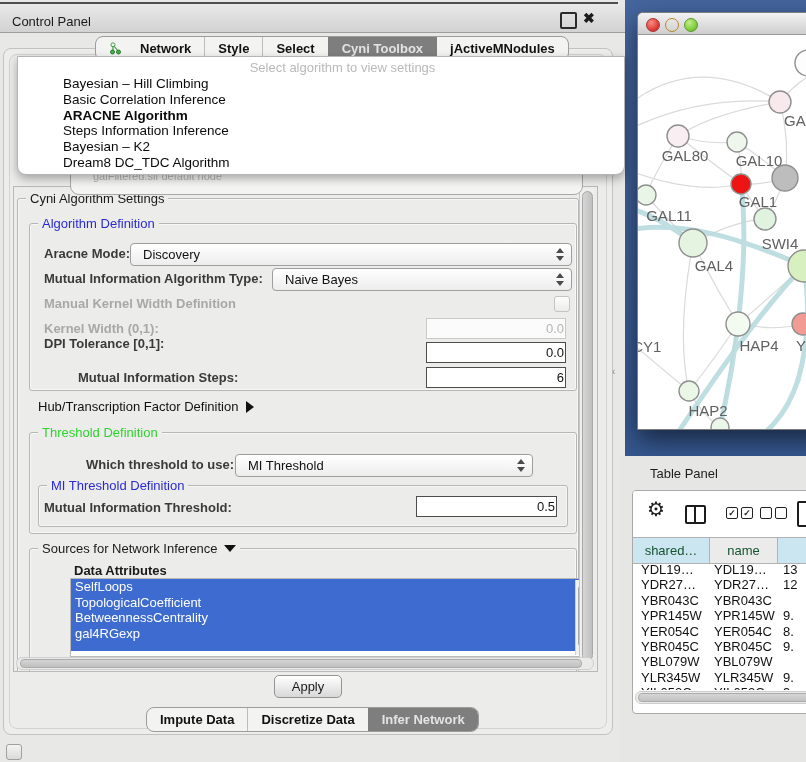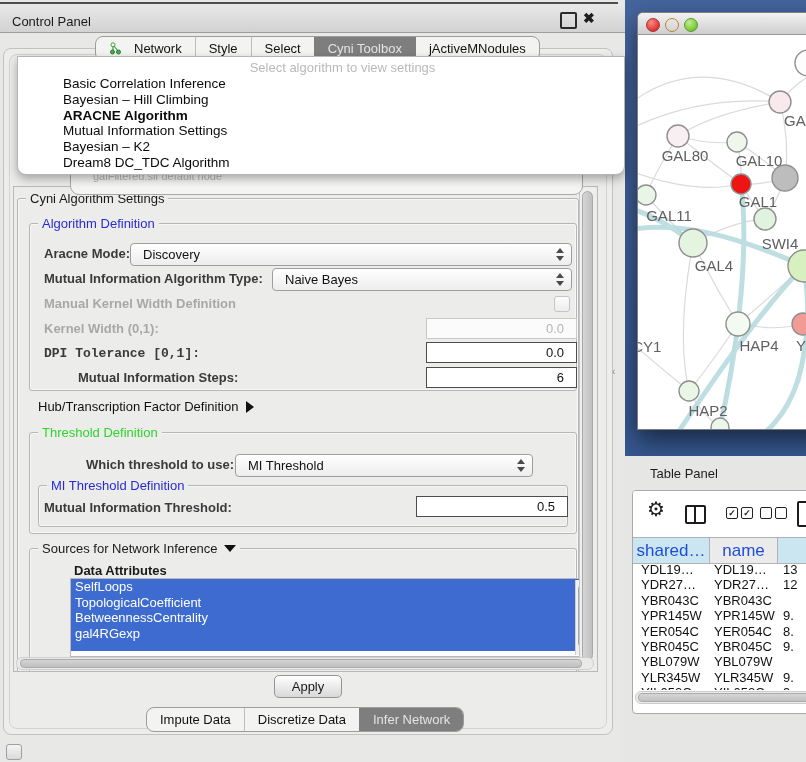--- a/index.html
+++ b/index.html
@@ -16,21 +16,21 @@
   #cp-float{left:560px;top:8px;width:13px;height:13px;border:2px solid #2b2b2b;border-radius:2px;}
   #cp-close{left:583px;top:6px;font-size:14px;font-weight:bold;color:#1c1c1c;}
   #cp-outer{left:3px;top:48px;width:608px;height:685px;border:1px solid #c2c2c2;border-radius:8px;background:#ededec;}
   #cp-inner{left:9px;top:54px;width:596px;height:673px;border:1px solid #d3d3d2;border-radius:8px;background:#ececeb;}
 
   
   .tabbar{display:flex;align-items:stretch;height:23px;background:#f3f3f2;
     border:1px solid #9c9c9c;border-radius:8px;overflow:hidden;z-index:5;}
   #tabbar{left:95px;top:36px;}
   #btabbar{left:146px;top:707px;z-index:6;}
-  .tab{display:flex;align-items:center;gap:12px;padding:0 13px;font-size:13px;color:#111;white-space:nowrap;}
+  .tab{display:flex;align-items:center;gap:18px;padding:0 13px;font-size:13px;color:#111;white-space:nowrap;font-weight:bold;}
   .tab + .tab{border-left:1px solid #bdbdbd;}
   .tab.sel{background:#7e7e7e;color:#e4e4e4;border-left:1px solid #7e7e7e;}
   .tab.sel + .tab{border-left:1px solid #7e7e7e;}
   .net-ic{display:inline-block;width:13px;height:13px;}
 
   
   #dd-popup{left:17px;top:56px;width:563px;height:117px;background:#ffffff;
     border:1px solid #b5b5b5;border-radius:0 0 9px 9px;box-shadow:0 4px 10px rgba(0,0,0,.3);z-index:40;padding-left:43px;}
   #dd-placeholder{text-align:center;color:#b9b9b9;font-size:13px;padding-top:3px;height:16px;}
   .dd-item{font-size:13.5px;color:#0a0a0a;line-height:15.8px;padding-left:2px;white-space:nowrap;}
@@ -49,21 +49,21 @@
   .lbl{position:absolute;font-size:13px;font-weight:bold;color:#3a3a3a;white-space:nowrap;}
   .lbl.dis{color:#a8a8a8;}
   .combo{position:absolute;height:21px;background:linear-gradient(#ffffff,#ededed);
     border:1px solid #9e9e9e;border-radius:4px;font-size:13px;color:#111;}
   .combo .cv{position:absolute;left:12px;top:3px;white-space:nowrap;}
   .spin{position:absolute;right:7px;top:4px;width:8px;}
   .spin i{display:block;width:0;height:0;border-left:4px solid transparent;border-right:4px solid transparent;}
   .spin .up{border-bottom:5px solid #4a4a4a;margin-bottom:3px;}
   .spin .dn{border-top:5px solid #4a4a4a;}
   .fld{position:absolute;height:19px;background:#ffffff;border:1px solid #4d4d4d;
-    font-size:13px;color:#111;text-align:right;padding-right:12px;line-height:19px;}
+    font-size:13px;color:#111;text-align:right;padding-right:1px;line-height:19px;}
   .fld.dis{border:1px solid #c9c9c9;background:#fbfbfb;color:#b5b5b5;}
   .chk{position:absolute;width:14px;height:14px;border:1px solid #c4c4c4;border-radius:3px;
     background:linear-gradient(#fdfdfd,#ececec);}
   .tri-r{display:inline-block;width:0;height:0;border-top:6px solid transparent;border-bottom:6px solid transparent;border-left:8px solid #111;vertical-align:-2px;margin-left:8px;}
   .tri-d{display:inline-block;width:0;height:0;border-left:6px solid transparent;border-right:6px solid transparent;border-top:7px solid #111;vertical-align:1px;margin-left:6px;}
 
   #attr-list{left:40px;top:578px;width:518px;height:77px;border:1px solid #b9b9b9;background:#fff;overflow:hidden;z-index:4;margin-left:30px;}
   .attr-item{height:15.6px;line-height:15.6px;background:#3d6bcf;color:#fff;font-size:13px;padding-left:4px;}
   #attr-vsb{position:absolute;right:1px;top:1px;width:12px;height:75px;background:#f1f1f0;border-left:1px solid #cfcfcf;}
   #attr-vsb i{position:absolute;left:1.5px;top:4px;width:8px;height:62px;background:#c3c3c3;border:1px solid #a9a9a9;border-radius:5px;}
@@ -99,21 +99,21 @@
   #tp-title{left:650px;top:466px;font-size:13px;color:#1e1e1e;}
   #tp-box{left:632px;top:490px;width:260px;height:222px;background:#ffffff;border:1px solid #a9a9a9;border-radius:4px;overflow:hidden;z-index:2;}
   #tp-toolbar{position:absolute;left:0;top:0;width:100%;height:46px;background:#fff;}
   .ticon{position:absolute;top:14px;}
   #ic-gear{left:14px;top:6px;font-size:20px;color:#1c1c1c;}
   #ic-split{left:52px;width:17px;height:15px;border:2px solid #1c1c1c;border-radius:2px;}
   #ic-split i{position:absolute;left:7px;top:0;width:2px;height:15px;background:#1c1c1c;}
   .cbx{position:absolute;top:16px;width:10px;height:10px;border:1.5px solid #222;border-radius:2px;font-size:9px;line-height:10px;text-align:center;color:#222;font-weight:bold;}
   #ic-doc{left:164px;top:10px;width:18px;height:22px;border:2px solid #1c1c1c;border-radius:2px;}
   #tbl-head{position:absolute;left:0;top:46px;width:100%;height:25px;display:flex;border-top:1px solid #b2b2b2;border-bottom:1px solid #b2b2b2;}
-  .hcell{box-sizing:border-box;border-right:1px solid #b2b2b2;font-size:17px;color:#1d4ed8;
+  .hcell{box-sizing:border-box;border-right:1px solid #b2b2b2;font-size:13px;color:#14532d;
     display:flex;align-items:center;justify-content:center;background:#ebebeb;}
   .hcell.hl{background:#cbe6f0;}
   .c0{width:77px;} .c1{width:68px;} .c2{width:115px;}
   #tbl-rows{position:absolute;left:0;top:71px;width:100%;height:128px;overflow:hidden;}
   .trow{display:flex;height:15.4px;line-height:15.4px;font-size:13px;color:#111;}
   .tcell{box-sizing:border-box;white-space:nowrap;overflow:hidden;}
   .tcell.c0{padding-left:8px;} .tcell.c1{padding-left:4px;} .tcell.c2{padding-left:5px;}
   #tp-hsb{position:absolute;left:2px;top:200px;width:254px;height:11px;background:#eceradb;background:#ebebea;border:1px solid #cdcdcd;border-radius:6px;}
   #tp-hsb i{position:absolute;left:2px;top:1px;width:200px;height:7px;border-radius:4px;background:linear-gradient(#d6d6d6,#c1c1c1);border:1px solid #ababab;}
 </style>
@@ -157,24 +157,24 @@
       </div>
     </div>
 
   <div class="abs" id="bg-combo">
     <span>galFiltered.sif default node</span>
   </div>
 
   <div class="abs" id="dd-popup">
     <div id="dd-placeholder">Select algorithm to view settings</div>
     <div id="dd-items">
+        <div class="dd-item">Bayesian – Hill Climbing</div>
         <div class="dd-item">Basic Correlation Inference</div>
-        <div class="dd-item">Bayesian – Hill Climbing</div>
         <div class="dd-item sel">ARACNE Algorithm</div>
-        <div class="dd-item">Mutual Information Settings</div>
+        <div class="dd-item">Steps Information Inference</div>
         <div class="dd-item">Bayesian – K2</div>
         <div class="dd-item">Dream8 DC_TDC Algorithm</div>
       </div>
   </div>
 
   <div class="abs" id="scrollpane">
 
     <div class="grp" style="left:3px;top:11px;width:560px;height:700px;">
       <span class="grp-label t-black">Cyni Algorithm Settings</span>
     </div>
@@ -199,21 +199,21 @@
             <i class="dn"></i>
           </span>
       </div>
 
       <span class="lbl dis" style="left:14px;top:72px;">Manual Kernel Width Definition</span>
       <span class="chk" style="left:524px;top:72px;"></span>
 
       <span class="lbl dis" style="left:14px;top:97px;">Kernel Width (0,1):</span>
       <span class="fld dis" style="left:396px;top:94px;width:137px;">0.0</span>
 
-      <span class="lbl" style="left:14px;top:122px;font-family:Liberation Mono, monospace;">DPI Tolerance [0,1]:</span>
+      <span class="lbl" style="left:14px;top:112px;">DPI Tolerance [0,1]:</span>
       <span class="fld" style="left:396px;top:118px;width:137px;">0.0</span>
 
       <span class="lbl" style="left:8px;top:146px;margin-left:40px;">Mutual Information Steps:</span>
       <span class="fld" style="left:396px;top:143px;width:137px;">6</span>
     </div>
 
     <div class="abs" style="left:24px;top:212px;font-size:13px;color:#111;white-space:nowrap;">
       <span>Hub/Transcription Factor Definition</span><span class="tri-r"></span>
     </div>
 

